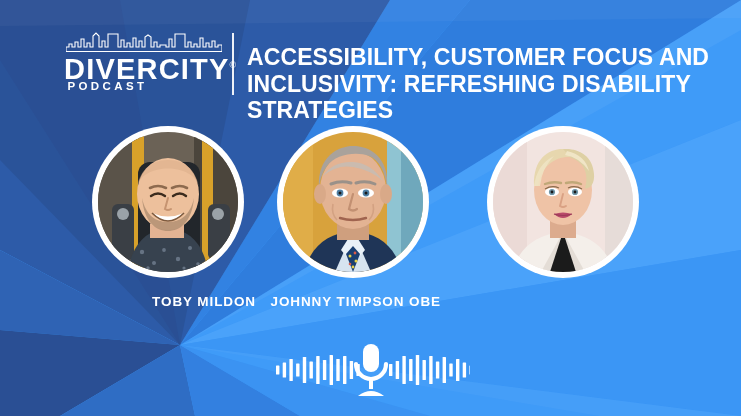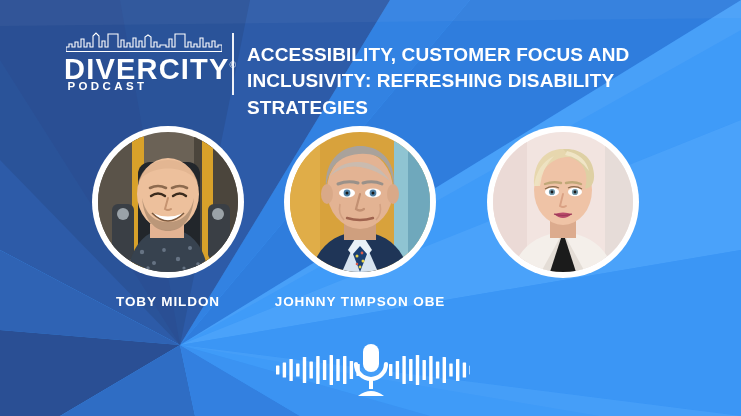--- a/index.html
+++ b/index.html
@@ -88,43 +88,43 @@
     height: 62px;
     background: #ffffff;
     opacity: 0.92;
   }
   #episode-title {
     position: absolute;
     left: 247px;
     top: 29px;
     width: 470px;
     color: #ffffff;
-    font-size: 19px;
+    font-size: 23px;
     line-height: 26.5px;
     font-weight: bold;
     letter-spacing: 0.1px;
     text-transform: uppercase;
   }
 
   
   #speakers {
     position: absolute;
     left: 0;
     top: 126px;
     width: 741px;
     height: 210px;
   }
   .speaker {
     position: absolute;
     top: 0;
     width: 176px;
-    text-align: center;
+    text-align: right;
   }
   .speaker-0 { left: 80px; }
-  .speaker-1 { left: 272px; }
+  .speaker-1 { left: 265px; }
   .speaker-2 { left: 475px; }
 
   .avatar {
     position: relative;
     width: 152px;
     height: 152px;
     margin: 0 auto;
     border-radius: 50%;
     background: #ffffff;
     box-sizing: border-box;

